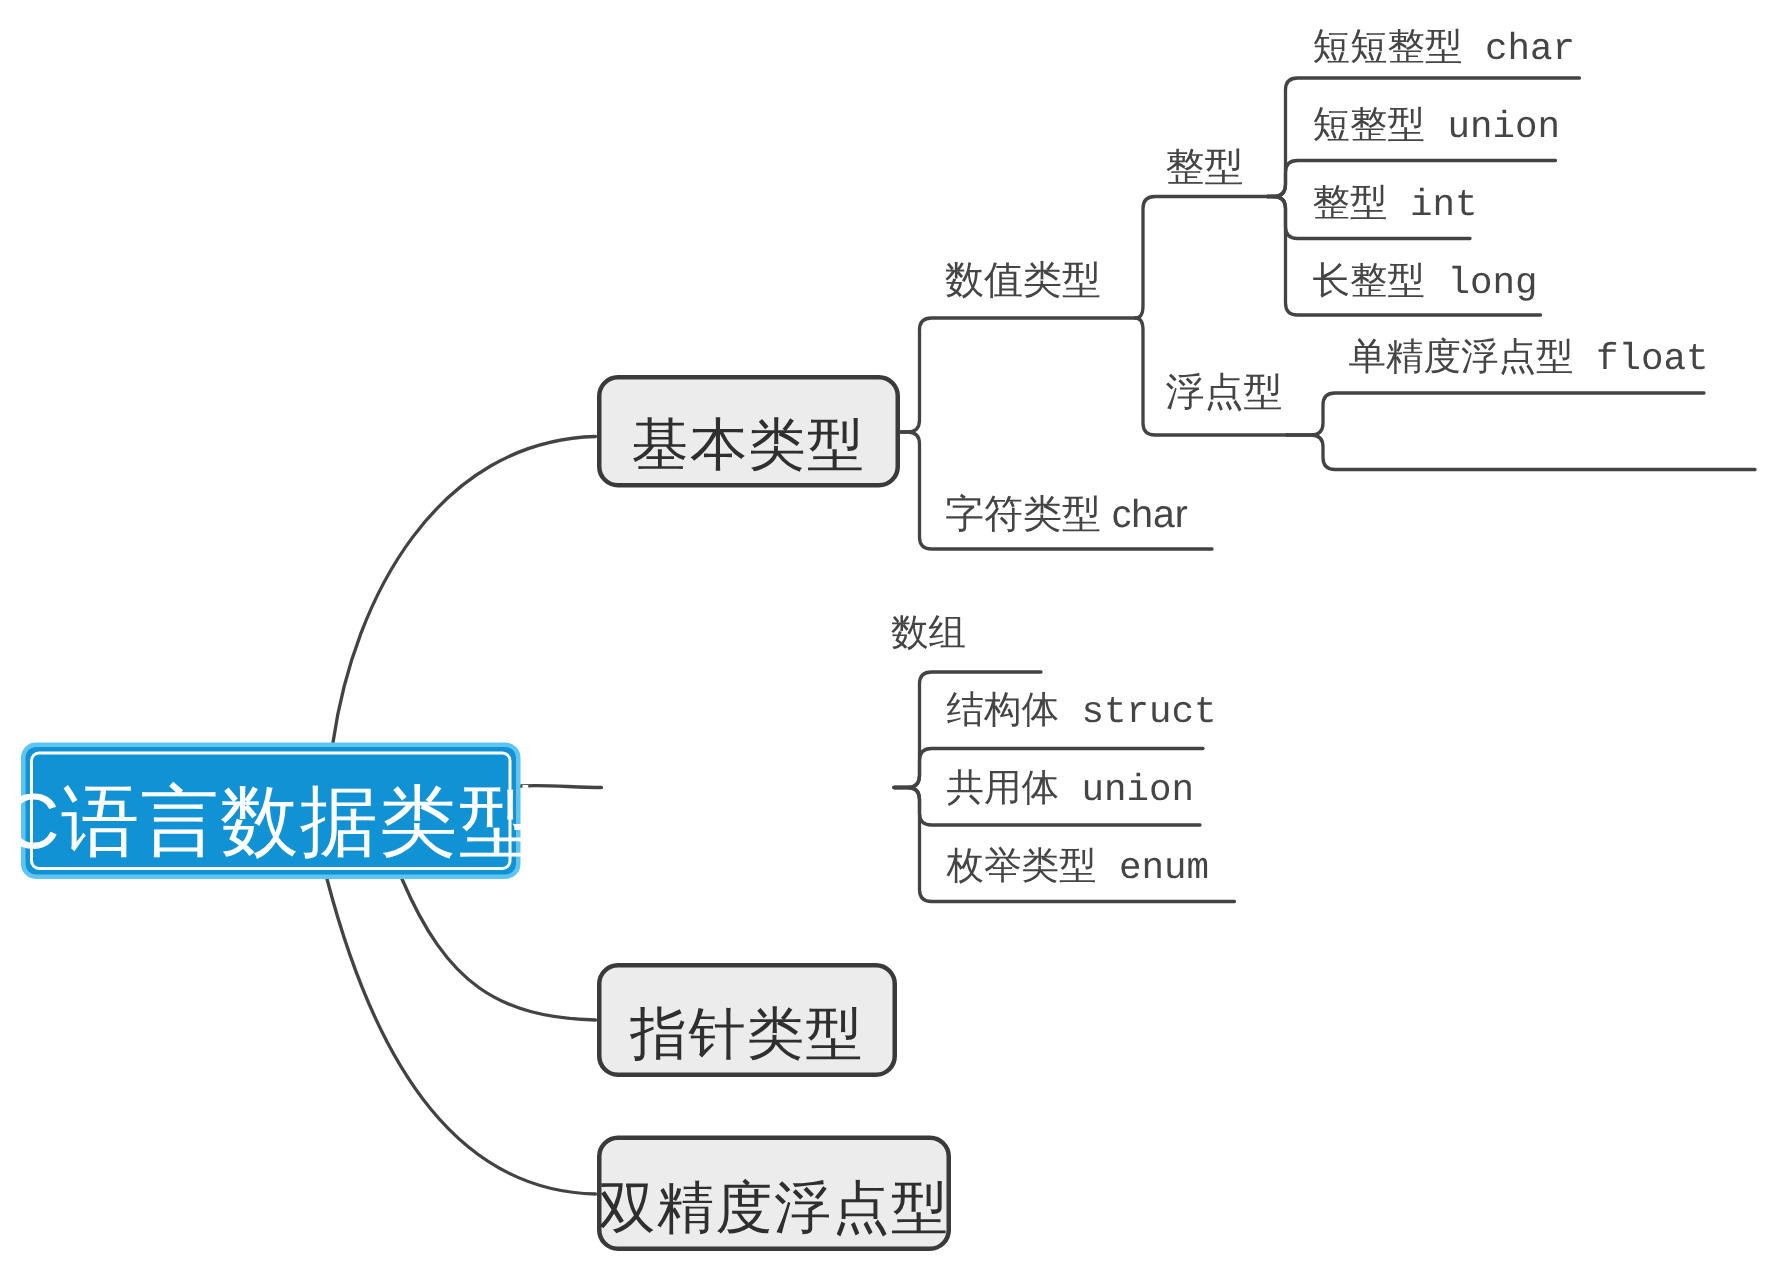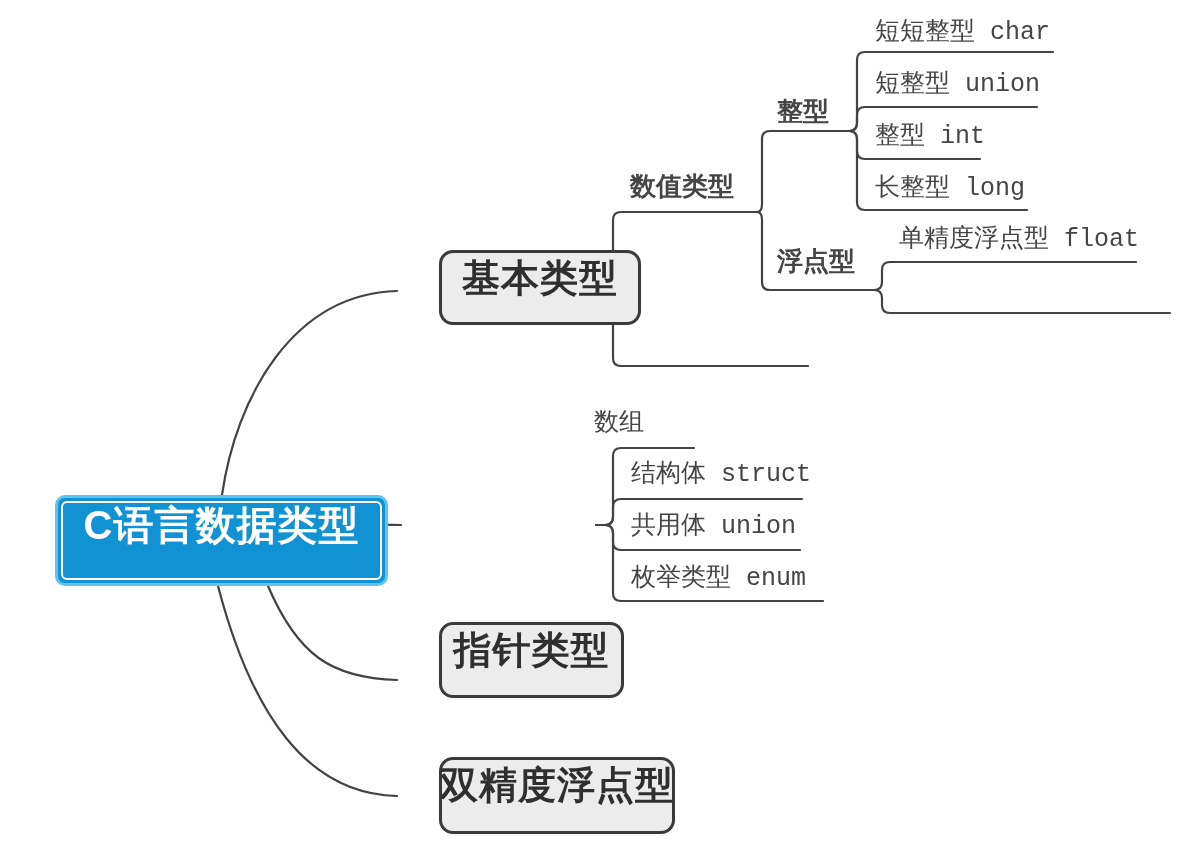--- a/index.html
+++ b/index.html
@@ -23,57 +23,56 @@
   }
   #edges path {
     fill: none;
     stroke: #434343;
     stroke-width: 2.2;
     stroke-linecap: round;
   }
   .box {
     position: absolute;
     display: flex;
-    align-items: flex-start;
+    align-items: flex-end;
     justify-content: center;
     box-sizing: border-box;
     background: #ececec;
     border: 3px solid #3a3a3a;
     border-radius: 14px;
     color: #2f2f2f;
-    font-weight: bold;
+    font-weight: normal;
     font-size: 38px;
     letter-spacing: 1px;
     white-space: nowrap;
     cursor: default;
-    margin-left: 41px;
   }
   .root-box {
     background: #1092d4;
     border: 3px solid #5ec5f0;
     border-radius: 10px;
     color: #ffffff;
-    font-size: 40px;
+    font-size: 52px;
   }
   .root-box::before {
     content: "";
     position: absolute;
     inset: 3px;
     border: 2px solid #ffffff;
     border-radius: 6px;
     pointer-events: none;
   }
   .lbl {
     position: absolute;
     color: #454545;
     white-space: nowrap;
     line-height: 1.15;
     cursor: default;
   }
-  .lvl2 { font-size: 26px; font-weight: bold; }
+  .lvl2 { font-size: 26px; }
   .leaf { font-size: 25px; font-family: Liberation Mono, monospace; }
 </style>
 </head>
 <body>
 
 <div id="canvas">
 
   <svg id="edges" viewBox="0 0 1179 847" xmlns="http://www.w3.org/2000/svg">
 
     <path d="M 222,495 C 236,398 292,294 397,291"></path>
@@ -103,30 +102,31 @@
 
   <div class="box root-box" style="left:14px;top:495px;width:333px;height:91px">
     <span>C语言数据类型</span>
   </div>
 
   <div class="box" style="left:398px;top:250px;width:202px;height:75px">
     <span>基本类型</span>
   </div>
 
 
-  <div class="box" style="left:398px;top:622px;width:185px;height:76px">
+  <div class="box" style="left:398px;top:642px;width:200px;height:76px">
     <span>指针类型</span>
   </div>
 
   <div class="box" style="left:398px;top:757px;width:236px;height:77px">
     <span>双精度浮点型</span>
   </div>
 
   <div class="lbl lvl2" style="left:630px;top:172px">数值类型</div>
 
+  <div class="lbl lvl2" style="left:630px;top:328px">字符类型 char</div>
 
   <div class="lbl lvl2" style="left:777px;top:97px">整型</div>
 
   <div class="lbl lvl2" style="left:777px;top:247px">浮点型</div>
 
   <div class="lbl leaf" style="left:875px;top:19px">短短整型 char</div>
 
   <div class="lbl leaf" style="left:875px;top:71px">短整型 union</div>
 
   <div class="lbl leaf" style="left:875px;top:123px">整型 int</div>

